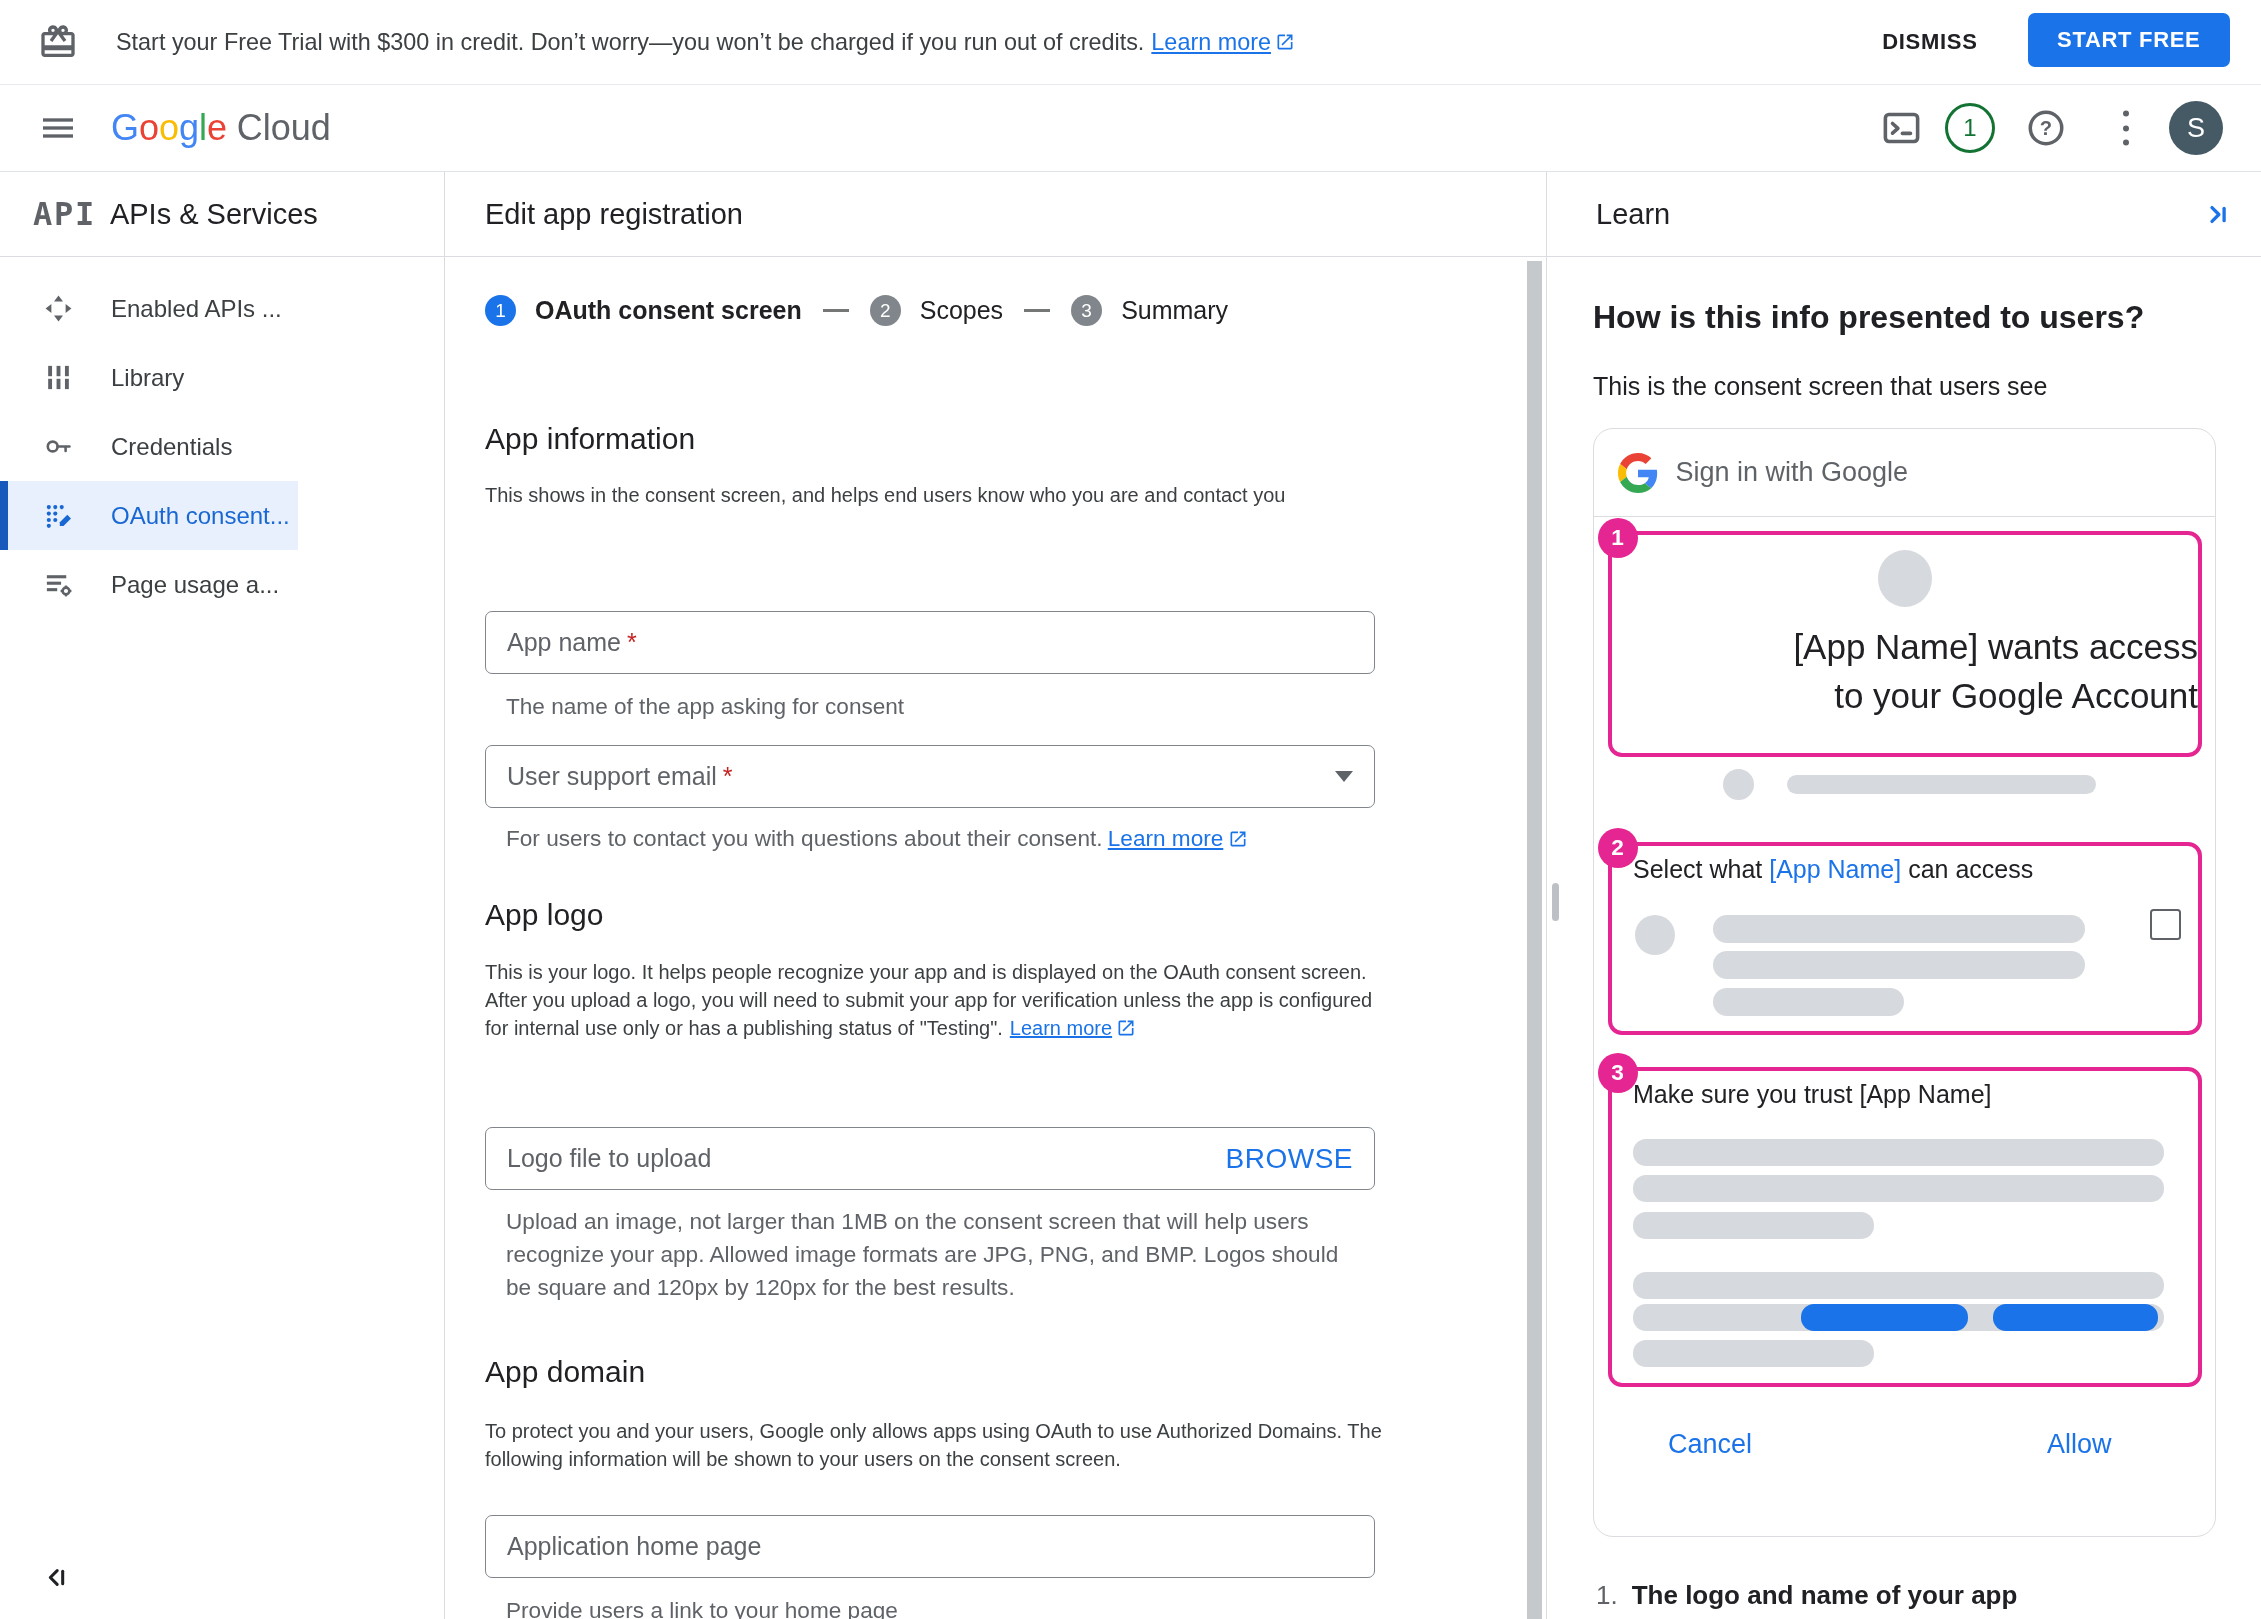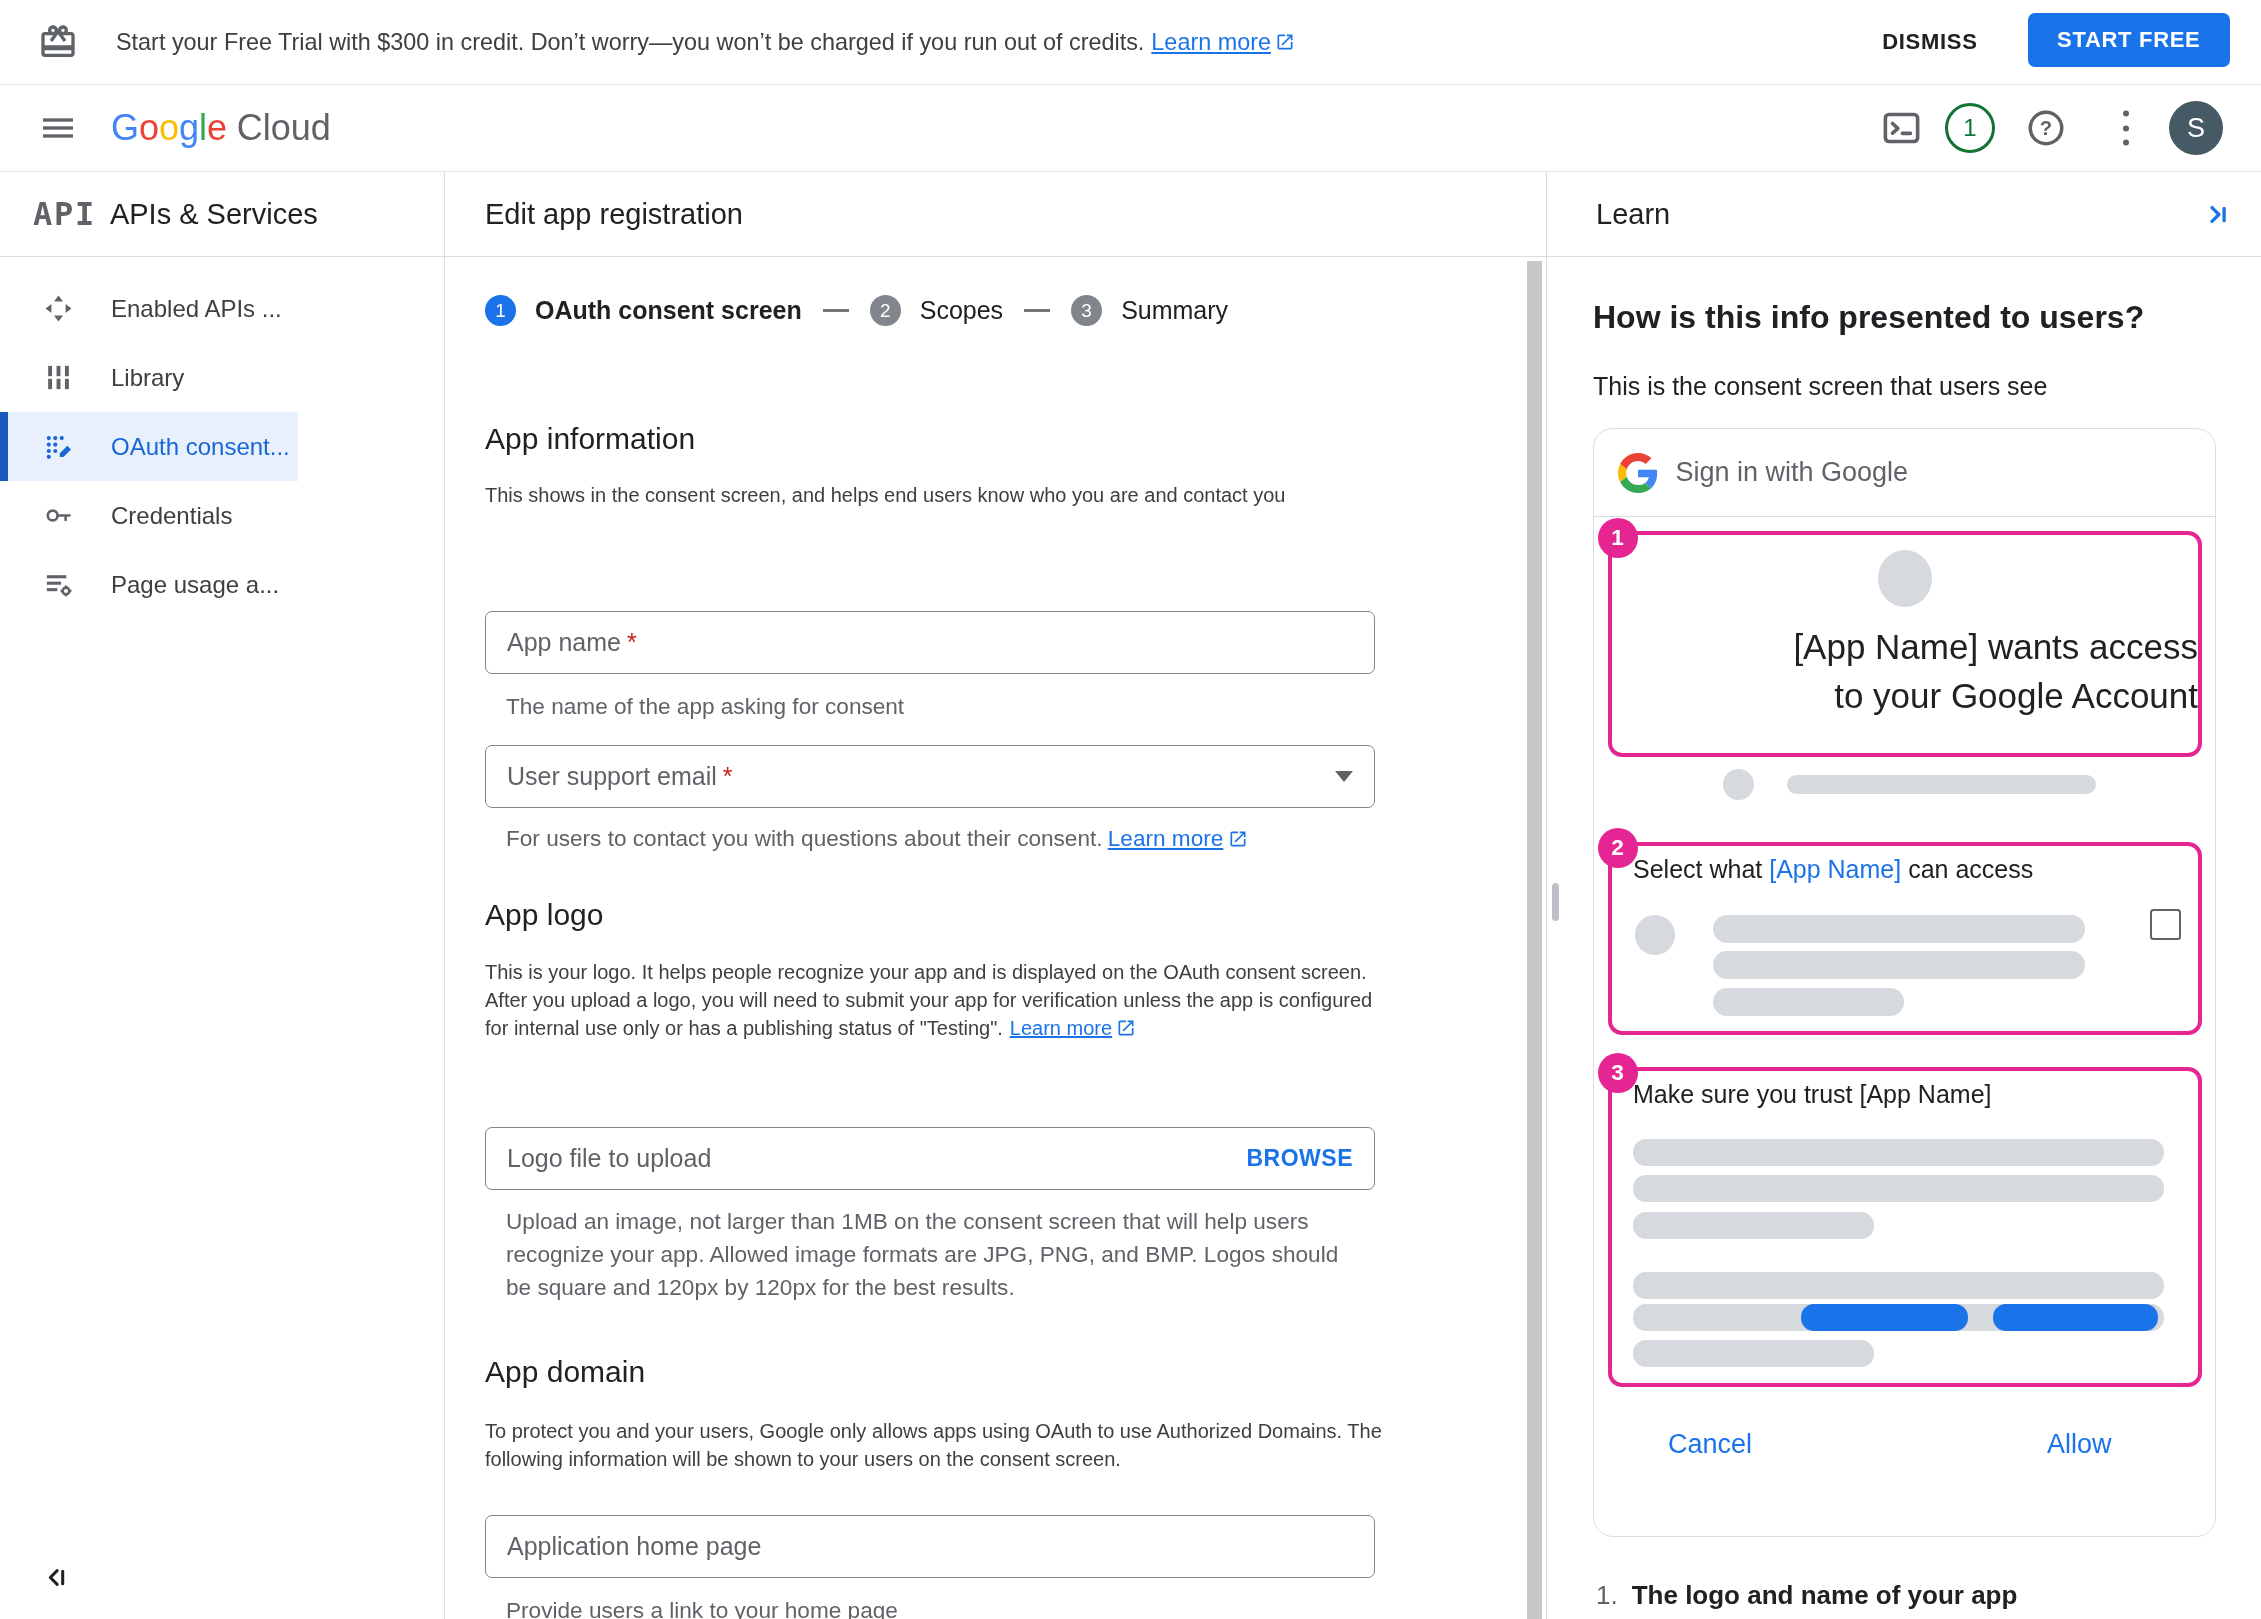--- a/index.html
+++ b/index.html
@@ -62,21 +62,21 @@
   .step-circle{width:31px;height:31px;border-radius:50%;background:#80868b;color:#fff;font-size:19px;display:flex;align-items:center;justify-content:center}
   .step.active .step-circle{background:var(--c-accent,#1a73e8)}
   .step-label{font-size:25px;color:#202124}
   .step.active .step-label{font-weight:700}
   .step-dash{width:26px;height:2.6px;background:#747775}
   .h2{position:absolute;left:40px;font-size:30px;font-weight:500;color:#202124}
   .para{position:absolute;left:40px;font-size:20px;color:#3c4043;line-height:28px}
   .tf{position:absolute;left:40px;width:890px;height:63px;border:0.9px solid #80868b;border-radius:7px;background:#fff;display:flex;align-items:center;padding:0 21px;font-size:25px;color:#5f6368;cursor:text}
   .req{color:var(--c-required,#c5221f);margin-left:6px}
   .helper{position:absolute;left:61px;font-size:22.6px;color:#5f6368;line-height:33px}
-  .browse{margin-left:auto;color:var(--c-accent,#1a73e8);font-weight:700;font-size:23px;letter-spacing:0.5px;cursor:pointer}
+  .browse{margin-left:auto;color:var(--c-accent,#1a73e8);font-weight:400;font-size:28px;letter-spacing:0.5px;cursor:pointer}
   .select-caret{margin-left:auto;width:0;height:0;border-left:9.6px solid transparent;border-right:9.6px solid transparent;border-top:11.3px solid #5f6368}
   .helper .inline-link{margin-left:5.2px}
 
   
   .learn{position:absolute;left:1546px;top:172px;width:716px;height:1448px;background:#fff;border-left:0.9px solid #dadce0}
   .learn-head{height:85px;border-bottom:0.9px solid #dadce0;display:flex;align-items:center}
   .learn-title{margin-left:49px;font-size:29px;color:#202124}
   .collapse-right{margin-left:auto;margin-right:28px;width:33px;height:33px;cursor:pointer}
   .resize-thumb{position:absolute;left:5.2px;top:711px;width:7px;height:38px;border-radius:3.5px;background:#bdc1c6;cursor:pointer}
   .learn-h{position:absolute;left:46px;top:127px;font-size:32px;font-weight:600;color:#202124;white-space:nowrap}
@@ -208,40 +208,40 @@
         <svg class="nicon" viewBox="0 0 24 24" fill="#5f6368">
             <rect x="4" y="3" width="3" height="8"></rect>
             <rect x="10.5" y="3" width="3" height="8"></rect>
             <rect x="17" y="3" width="3" height="8"></rect>
             <rect x="4" y="13" width="3" height="8"></rect>
             <rect x="10.5" y="13" width="3" height="8"></rect>
             <rect x="17" y="13" width="3" height="8"></rect>
           </svg>
         <span class="nlabel">Library</span>
       </div>
+      <div class="nav-item">
+        <svg class="nicon" viewBox="0 0 24 24" fill="none" stroke="#5f6368" stroke-width="2">
+            <circle cx="7.5" cy="12" r="3.8"></circle>
+            <path d="M11.3 12h9.2M17.5 12v3.5" stroke-linecap="round"></path>
+          </svg>
+        <span class="nlabel">Credentials</span>
+      </div>
       <div class="nav-item selected">
         <svg class="nicon" viewBox="0 0 24 24" fill="#1967d2">
             <circle cx="4.5" cy="5.5" r="1.6"></circle>
             <circle cx="9.5" cy="5.5" r="1.6"></circle>
             <circle cx="14.5" cy="5.5" r="1.6"></circle>
             <circle cx="4.5" cy="10.5" r="1.6"></circle>
             <circle cx="9.5" cy="10.5" r="1.6"></circle>
             <circle cx="4.5" cy="15.5" r="1.6"></circle>
             <circle cx="9.5" cy="15.5" r="1.6"></circle>
             <circle cx="4.5" cy="20" r="1.6"></circle>
             <path d="M13 17.2l5.8-5.8 2.9 2.9-5.8 5.8H13v-2.9z"></path>
           </svg>
         <span class="nlabel">OAuth consent...</span>
-      </div>
-      <div class="nav-item">
-        <svg class="nicon" viewBox="0 0 24 24" fill="none" stroke="#5f6368" stroke-width="2">
-            <circle cx="7.5" cy="12" r="3.8"></circle>
-            <path d="M11.3 12h9.2M17.5 12v3.5" stroke-linecap="round"></path>
-          </svg>
-        <span class="nlabel">Credentials</span>
       </div>
       <div class="nav-item">
         <svg class="nicon" viewBox="0 0 24 24" fill="#5f6368">
             <rect x="3" y="4.8" width="15" height="2.4"></rect>
             <rect x="3" y="9.8" width="11" height="2.4"></rect>
             <rect x="3" y="14.8" width="8" height="2.4"></rect>
             <circle cx="17.8" cy="17" r="2.6" fill="none" stroke="#5f6368" stroke-width="2"></circle>
             <g stroke="#5f6368" stroke-width="1.8">
               <line x1="17.8" y1="12.8" x2="17.8" y2="14.4"></line>
               <line x1="17.8" y1="19.6" x2="17.8" y2="21.2"></line>

